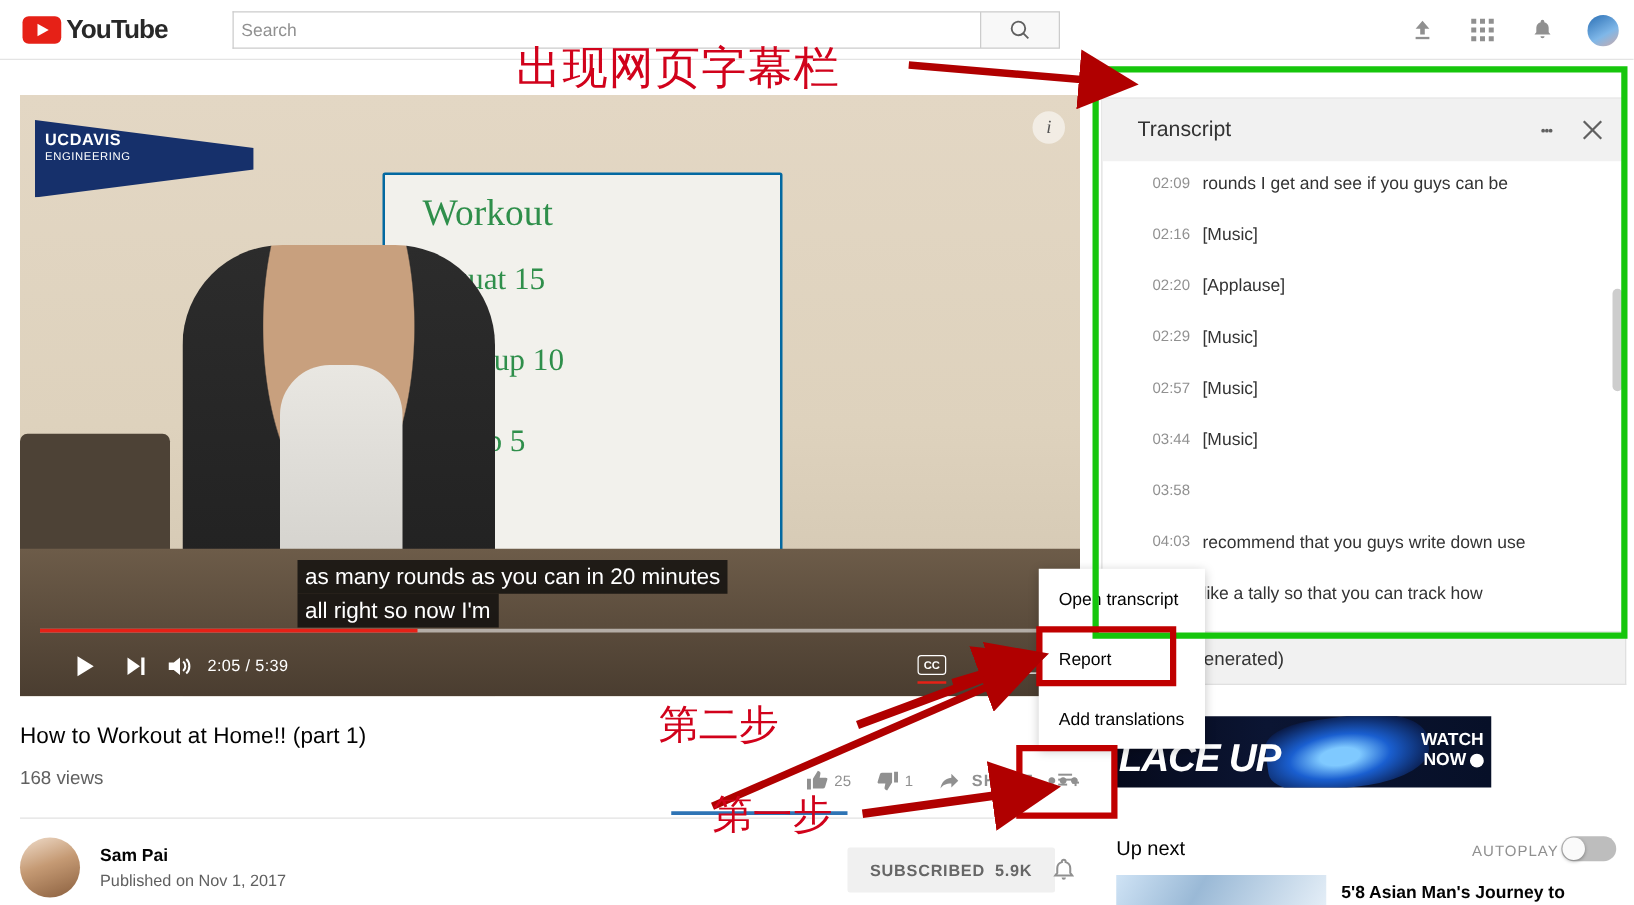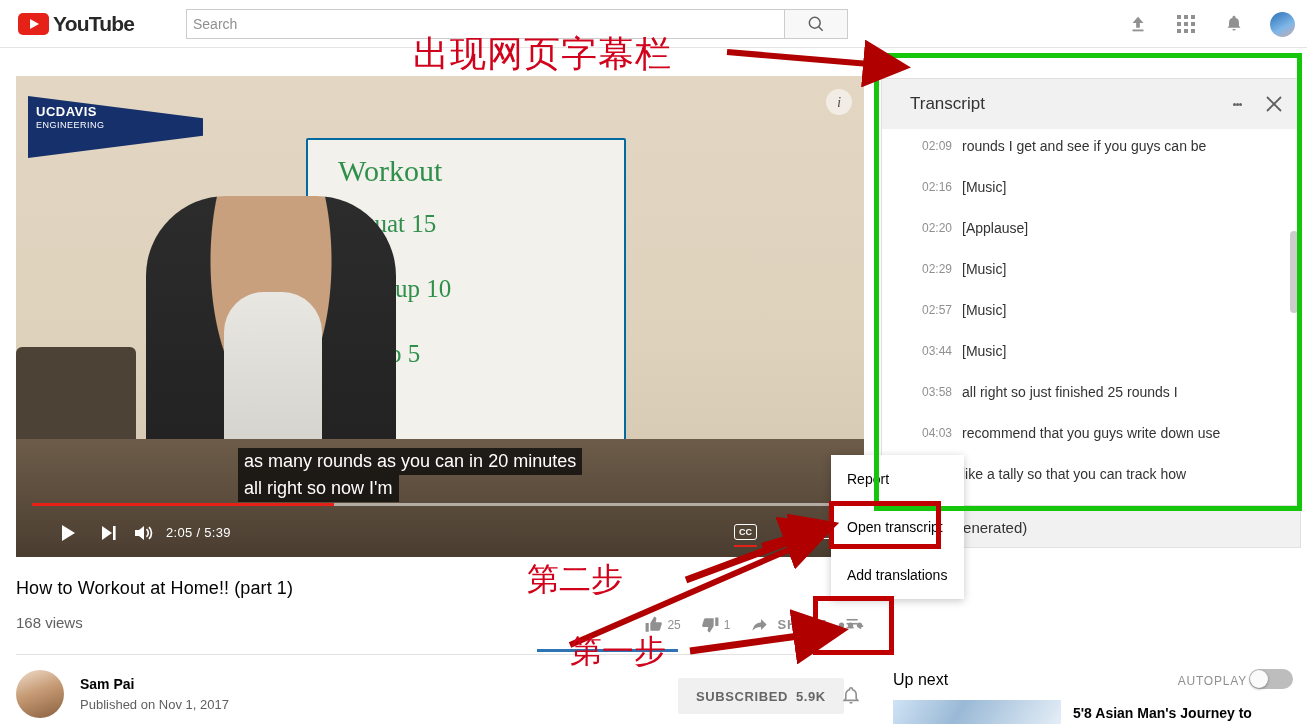--- a/index.html
+++ b/index.html
@@ -373,20 +373,32 @@
     <span>SUBSCRIBED</span>
     <span style="margin-left:8px;">5.9K</span>
   </div>
   <div class="bell-btn">
     <svg width="26" height="26" viewBox="0 0 24 24">
         <path d="M12 4.4a1.4 1.4 0 0 1 1.4 1.4v.4a4.8 4.8 0 0 1 3.4 4.5v3.5l1.4 1.8H5.8l1.4-1.8v-3.5a4.8 4.8 0 0 1 3.4-4.5v-.4A1.4 1.4 0 0 1 12 4.4z" fill="none" stroke="#909090" stroke-width="1.5"></path>
         <path d="M10.4 17.6h3.2a1.6 1.6 0 0 1-3.2 0z" fill="#909090"></path>
       </svg>
   </div>
 
+  <div class="ad-banner">
+    <div class="ad-shoe"></div>
+    <div class="ad-redlogo">
+      <div><em>Red</em></div>
+      <div style="font-size:6px;">ORIGINALS</div>
+    </div>
+    <div class="ad-lace">LACE UP</div>
+    <div class="ad-watch">
+      <div>WATCH</div>
+      <div><span>NOW</span><span class="ad-play-dot"></span></div>
+    </div>
+  </div>
 
   <div class="upnext-title">Up next</div>
   <div class="autoplay-label">AUTOPLAY</div>
   <div class="autoplay-toggle">
       <div class="autoplay-knob"></div>
     </div>
   <div class="upnext-thumb"></div>
   <div class="upnext-vtitle">5'8 Asian Man's Journey to</div>
 
   <div class="transcript">
@@ -424,41 +436,40 @@
         <div class="tr-row">
           <div class="tr-time">02:57</div>
           <div class="tr-text">[Music]</div>
         </div>
         <div class="tr-row">
           <div class="tr-time">03:44</div>
           <div class="tr-text">[Music]</div>
         </div>
         <div class="tr-row">
           <div class="tr-time">03:58</div>
-          <div class="tr-text">all right so just finished 25 rounds I</div>
         </div>
         <div class="tr-row">
           <div class="tr-time">04:03</div>
           <div class="tr-text">recommend that you guys write down use</div>
         </div>
         <div class="tr-row">
           <div class="tr-time"></div>
           <div class="tr-text">like a tally so that you can track how</div>
         </div>
       </div>
     <div class="tr-scrollbar"></div>
   </div>
 
   <div class="lang-bar">
     <span class="lang-text">h (auto-generated)</span>
   </div>
 
   <div class="ctxmenu" id="ctxmenu">
+      <div class="ctx-item">Open transcript</div>
       <div class="ctx-item">Report</div>
-      <div class="ctx-item">Open transcript</div>
       <div class="ctx-item">Add translations</div>
     </div>
 
   <div class="green-box"></div>
   <div class="red-box-more"></div>
   <div class="red-box-ot"></div>
   <div class="blue-line"></div>
 
   <svg class="overlay">
     <defs>

